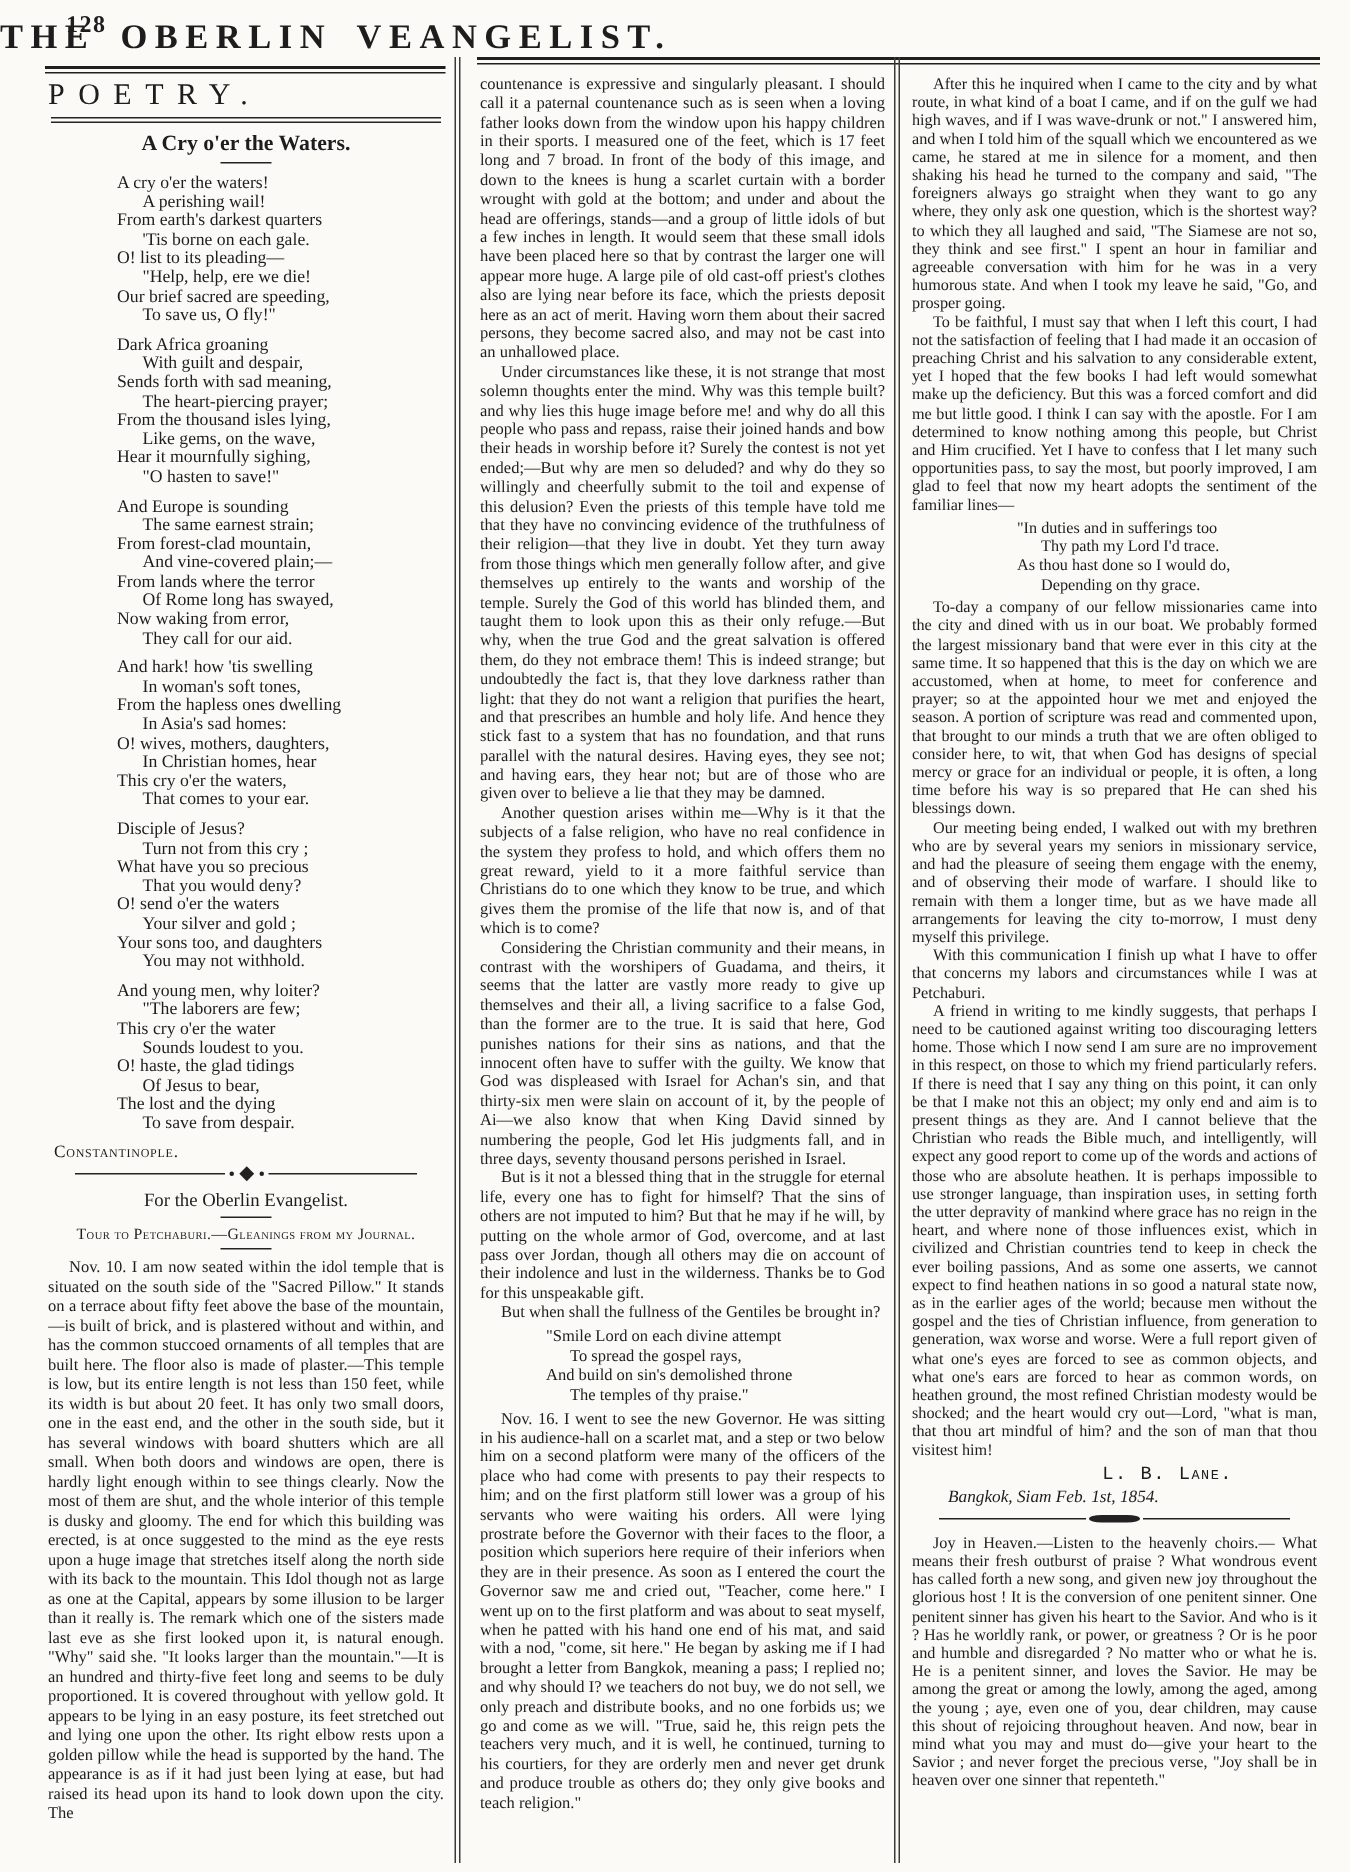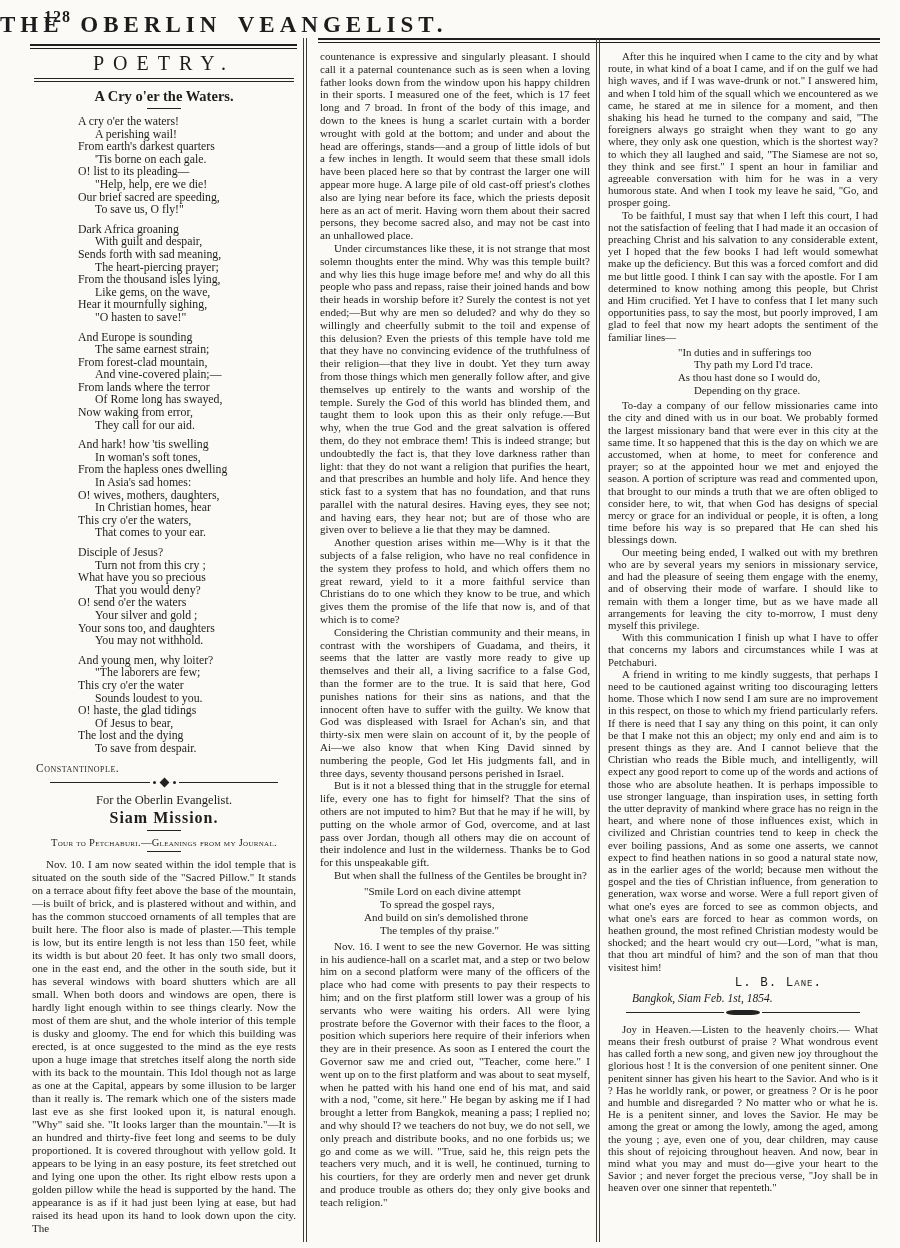--- a/index.html
+++ b/index.html
@@ -17,21 +17,21 @@
   .rule-main{position:absolute;left:318px;top:38px;width:562px;}
   .vdiv{position:absolute;top:38px;height:1204px;width:2px;
     border-left:1px solid #3a3a3a;border-right:1px solid #3a3a3a;}
   #vdiv1{left:303px;}
   #vdiv2{left:596px;}
   .col{position:absolute;top:50px;overflow:hidden;}
   #col1{left:32px;width:264px;height:1192px;}
   #col2{left:320px;width:270px;height:1192px;}
   #col3{left:608px;width:270px;height:1196px;}
 
-  .poetry-head{text-align:center;font-size:20px;letter-spacing:9px;margin:2px 0 3px;font-weight:500;}
+  .poetry-head{text-align:left;font-size:20px;letter-spacing:9px;margin:2px 0 3px;font-weight:500;}
   .thinrule2{border-top:1px solid #222;border-bottom:1px solid #222;height:2px;margin:0 2px 6px;}
   .poem-title{text-align:center;font-weight:bold;font-size:14.5px;margin:4px 0 2px;}
   .minirule{width:34px;border-top:1px solid #222;margin:3px auto 6px;}
   .poem{margin-left:46px;font-size:11.8px;line-height:12.6px;}
   .stanza{margin-bottom:7px;}
   .stanza > div:nth-child(even){padding-left:17px;}
   .sig-left{font-variant:small-caps;font-size:11.5px;margin:2px 0 2px 4px;letter-spacing:.5px;}
   .ornament{display:flex;align-items:center;justify-content:center;margin:4px 18px 5px;height:10px;}
   .ornament .line{flex:1;border-top:1px solid #222;}
   .ornament .dot{width:3px;height:3px;background:#222;border-radius:50%;margin:0 3px;}
@@ -135,21 +135,20 @@
 
   <div class="ornament">
     <span class="line"></span>
     <span class="dot"></span>
     <span class="diamond"></span>
     <span class="dot"></span>
     <span class="line"></span>
   </div>
 
   <div class="attribution">For the Oberlin Evangelist.</div>
-  <div class="article-title">Siam Mission.</div>
   <div class="minirule"></div>
   <div class="subtitle">Tour to Petchaburi.—Gleanings from my Journal.</div>
   <div class="minirule"></div>
 
   <div class="body-text">
       <p>Nov. 10.  I am now seated within the idol temple that is situated on the south side of the "Sacred Pillow."  It stands on a terrace about fifty feet above the base of the mountain,—is built of brick, and is plastered without and within, and has the common stuccoed ornaments of all temples that are built here.  The floor also is made of plaster.—This temple is low, but its entire length is not less than 150 feet, while its width is but about 20 feet. It has only two small doors, one in the east end, and the other in the south side, but it has several windows with board shutters which are all small.  When both doors and windows are open, there is hardly light enough within to see things clearly.  Now the most of them are shut, and the whole interior of this temple is dusky and gloomy.  The end for which this building was erected, is at once suggested to the mind as the eye rests upon a huge image that stretches itself along the north side with its back to the mountain.  This Idol though not as large as one at the Capital, appears by some illusion to be larger than it really is.  The remark which one of the sisters made last eve as she first looked upon it, is natural enough.  "Why" said she. "It looks larger than the mountain."—It is an hundred and thirty-five feet long and seems to be duly proportioned.  It is covered throughout with yellow gold.  It appears to be lying in an easy posture, its feet stretched out and lying one upon the other.  Its right elbow rests upon a golden pillow while the head is supported by the hand.  The appearance is as if it had just been lying at ease, but had raised its head upon its hand to look down upon the city.  The</p>
     </div>
 </div>
 
 <div class="col" id="col2">

